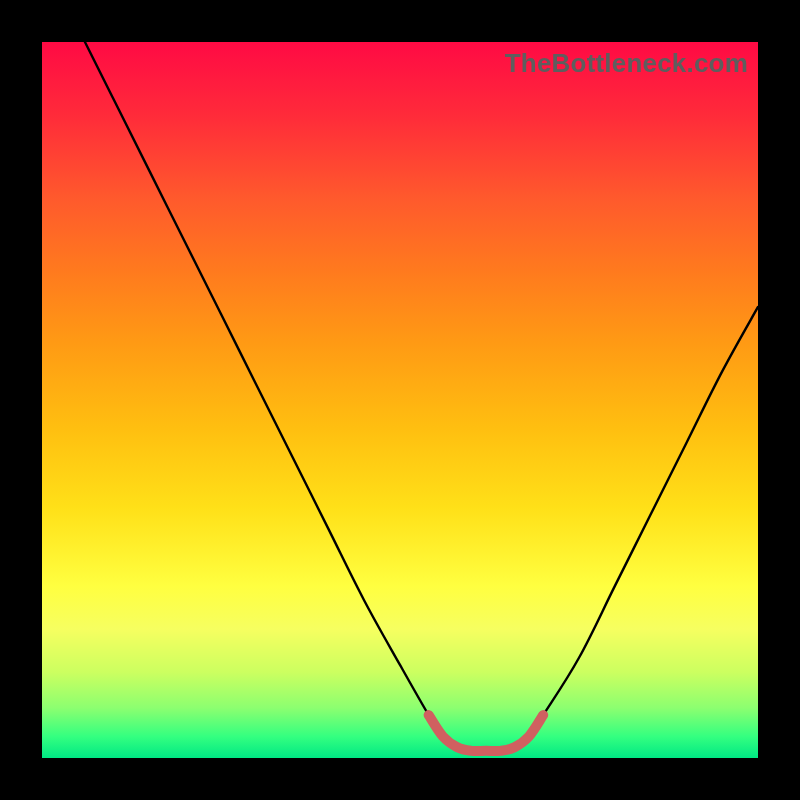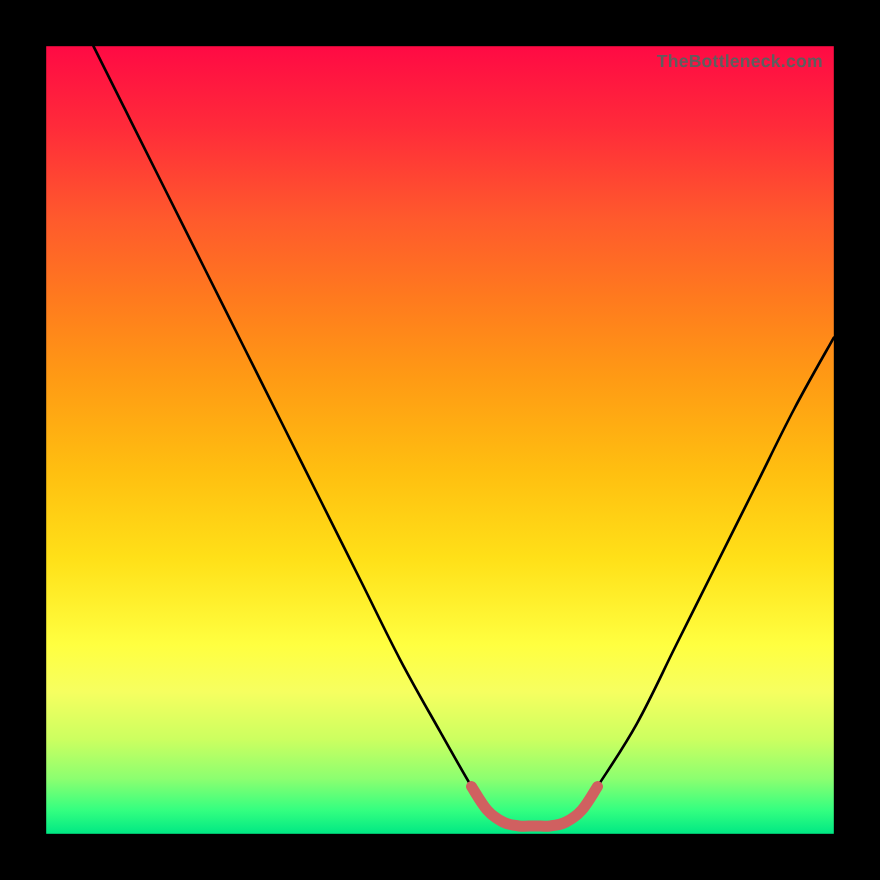--- a/index.html
+++ b/index.html
@@ -39,21 +39,21 @@
       #8cff70 93%,
       #34ff80 97%,
       #00e884 100%
     );
   }
   .watermark {
     position: absolute;
     top: 6px;
     right: 10px;
     color: #5e5e5e;
-    font-size: 16px;
+    font-size: 26px;
     font-weight: 600;
     letter-spacing: 0.2px;
     user-select: none;
   }
   svg.curve {
     position: absolute;
     inset: 0;
     width: 716px;
     height: 716px;
     overflow: visible;

